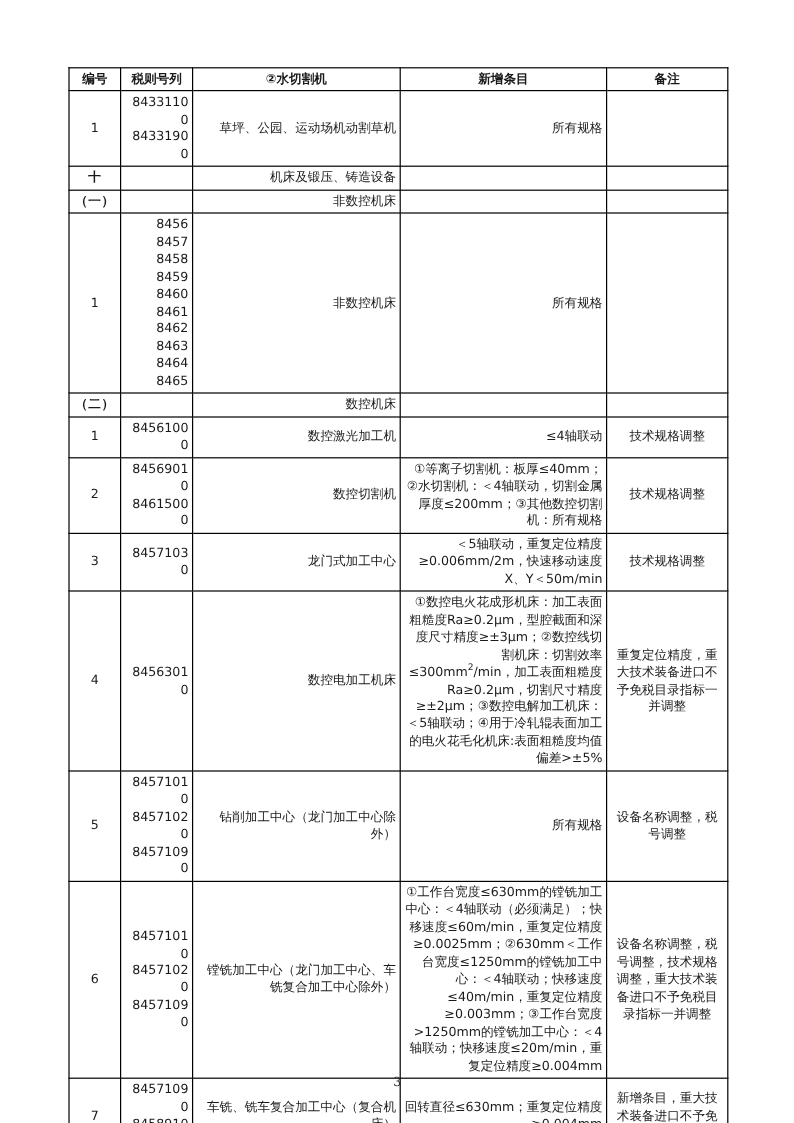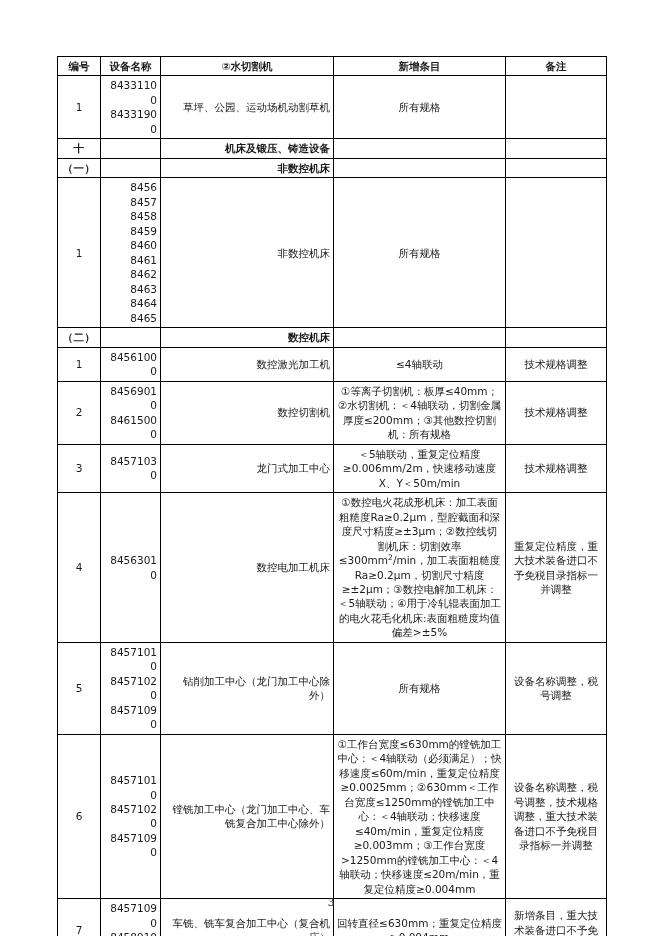--- a/index.html
+++ b/index.html
@@ -69,21 +69,21 @@
     padding-left: 4px;
     white-space: pre-line;
   }
   .cell-name {
     text-align: right;
     font-size: 10.5px;
     padding-left: 4px;
     padding-right: 2px;
   }
   .cell-spec {
-    text-align: center;
+    text-align: right;
     font-size: 10px;
     line-height: 1.45;
     padding-left: 3px;
     padding-right: 2px;
   }
   .cell-remark {
     text-align: center;
     font-size: 10.5px;
     line-height: 1.4;
     padding-left: 3px;
@@ -92,21 +92,21 @@
   .section-row td {
     font-weight: bold;
     font-size: 11px;
   }
   .section-row .cell-no {
     text-align: center;
     font-weight: bold;
     letter-spacing: 0.5px;
   }
   .section-row .cell-name {
-    font-weight: bold;
+    font-weight: normal;
   }
   .row-thicktop > td {
     border-top: 1.3px solid #000;
   }
   .page-number {
     position: absolute;
     left: 0;
     top: 896px;
     width: 662px;
     text-align: center;
@@ -126,21 +126,21 @@
       <colgroup>
         <col class="c-no">
         <col class="c-code">
         <col class="c-name">
         <col class="c-spec">
         <col class="c-remark">
       </colgroup>
       <thead>
         <tr>
           <td>编号</td>
-          <td>设备名称</td>
+          <td>税则号列</td>
           <td>②水切割机</td>
           <td>新增条目</td>
           <td>备注</td>
         </tr>
       </thead>
       <tbody id="table-body">
           <tr>
             <td class="cell-no">1</td>
             <td class="cell-code">84331100
 84331900</td>

